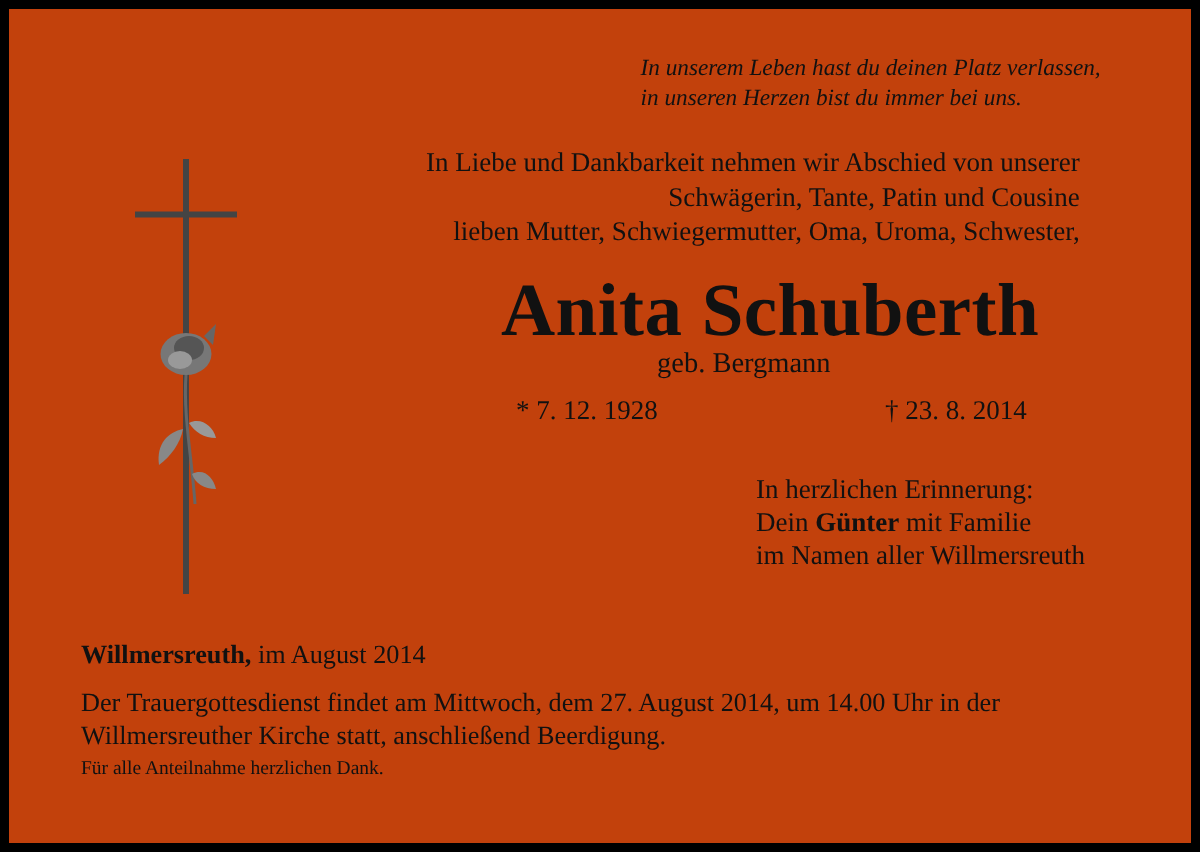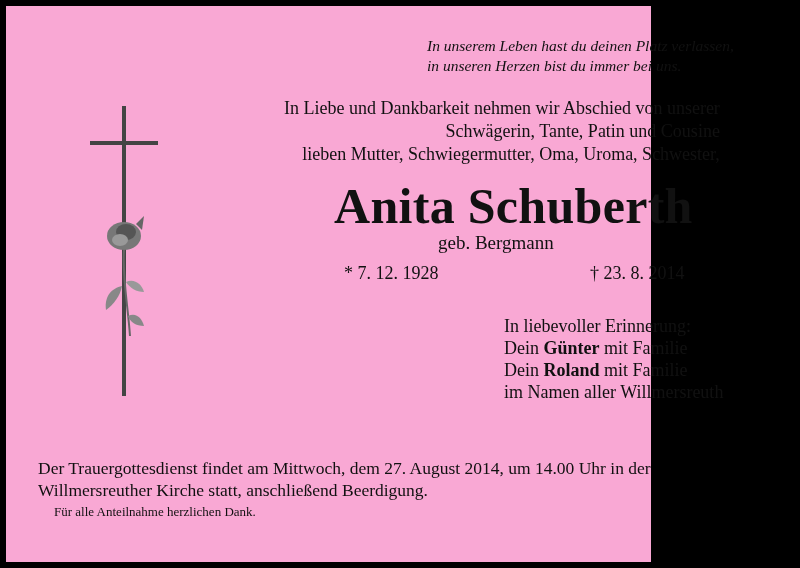--- a/index.html
+++ b/index.html
@@ -1,28 +1,28 @@
 <!DOCTYPE html>
 <html><head>
 <meta charset="utf-8">
 <style>
   html, body { margin:0; padding:0; }
   body { width:800px; height:568px; background:#000; position:relative; overflow:hidden;
          font-family:"Liberation Serif","DejaVu Serif",serif; color:#111; }
-  .card { position:absolute; left:6px; top:6px; width:645px; height:556px; background:#f9a8d4; }
+  .card { position:absolute; left:6px; top:6px; width:788px; height:556px; background:#c2410c; }
   .abs { position:absolute; white-space:nowrap; }
   .motto { left:421px; top:30px; font-style:italic; font-size:15.5px; line-height:20px; }
   .intro { left:278px; top:91px; font-size:18px; line-height:23px;text-align:right; }
   .name { left:328px; top:170px; font-size:50px; font-weight:bold; letter-spacing:0.3px; line-height:60px; }
   .birthname { left:432px; top:226px; font-size:19px; }
   .born { left:338px; top:257px; font-size:18px; }
   .died { left:584px; top:257px; font-size:18px; }
   .mourners { left:498px; top:309px; font-size:18px; line-height:22px; }
   .place { left:48px; top:420px; font-size:17.5px; }
-  .service { left:32px; top:451px; font-size:17.5px; line-height:22px; }
+  .service { left:48px; top:451px; font-size:17.5px; line-height:22px; }
   .thanks { left:48px; top:498px; font-size:13px; }
   b { font-weight:bold;margin-top:44px; }
   .cross { position:absolute; left:78px; top:100px; width:80px; height:290px; }
 </style>
 </head>
 <body>
 
 <div class="card">
 
   <svg class="cross" viewBox="0 0 80 290">
@@ -49,26 +49,26 @@
     <div>Schwägerin, Tante, Patin und Cousine</div>
     <div>lieben Mutter, Schwiegermutter, Oma, Uroma, Schwester,</div>
   </div>
 
   <div class="abs name">Anita Schuberth</div>
   <div class="abs birthname">geb. Bergmann</div>
   <div class="abs born">* 7. 12. 1928</div>
   <div class="abs died">† 23. 8. 2014</div>
 
   <div class="abs mourners">
-    <div>In liebevoller Erinnerung:</div>
+    <div>In herzlichen Erinnerung:</div>
     <div><span>Dein </span><b>Günter</b><span> mit Familie</span></div>
-    <div><span>Dein </span><b>Roland</b><span> mit Familie</span></div>
     <div>im Namen aller Willmersreuth</div>
   </div>
 
+  <div class="abs place"><b>Willmersreuth,</b><span> im August 2014</span></div>
 
   <div class="abs service">
     <div>Der Trauergottesdienst findet am Mittwoch, dem 27. August 2014, um 14.00 Uhr in der</div>
     <div>Willmersreuther Kirche statt, anschließend Beerdigung.</div>
   </div>
 
   <div class="abs thanks">Für alle Anteilnahme herzlichen Dank.</div>
 </div>
 
 </body></html>

